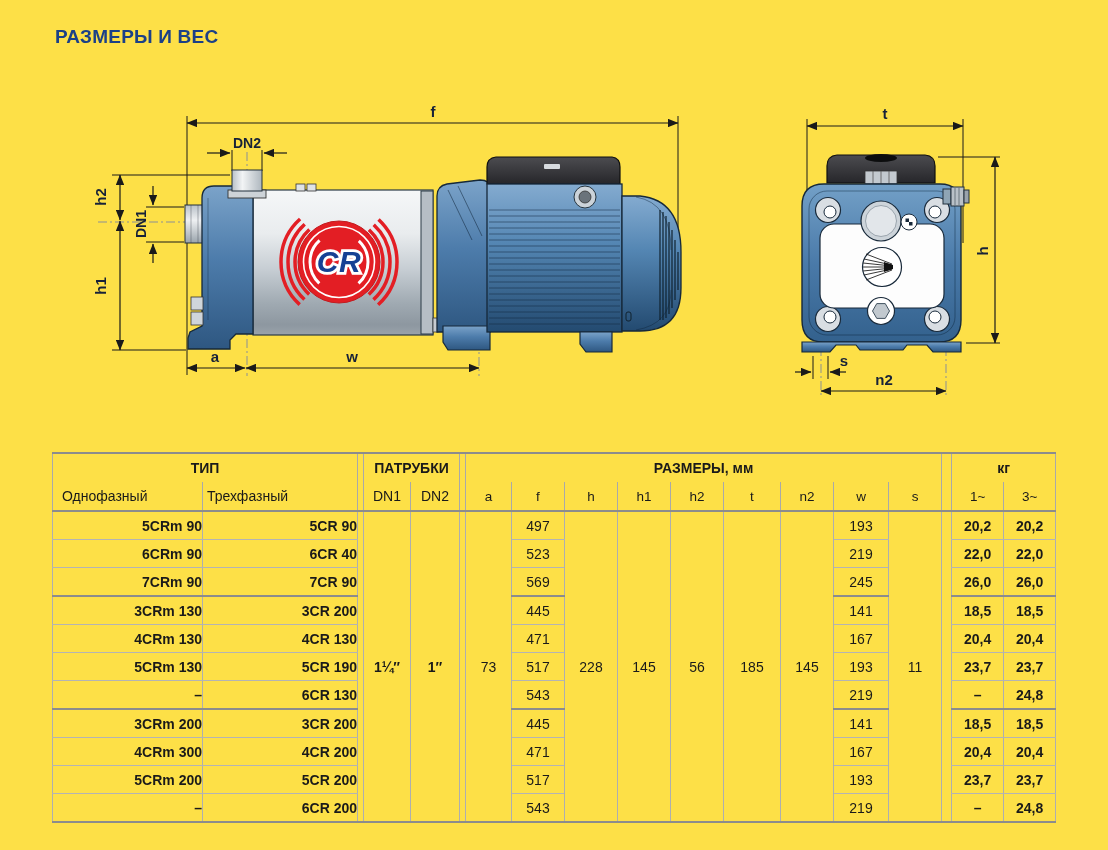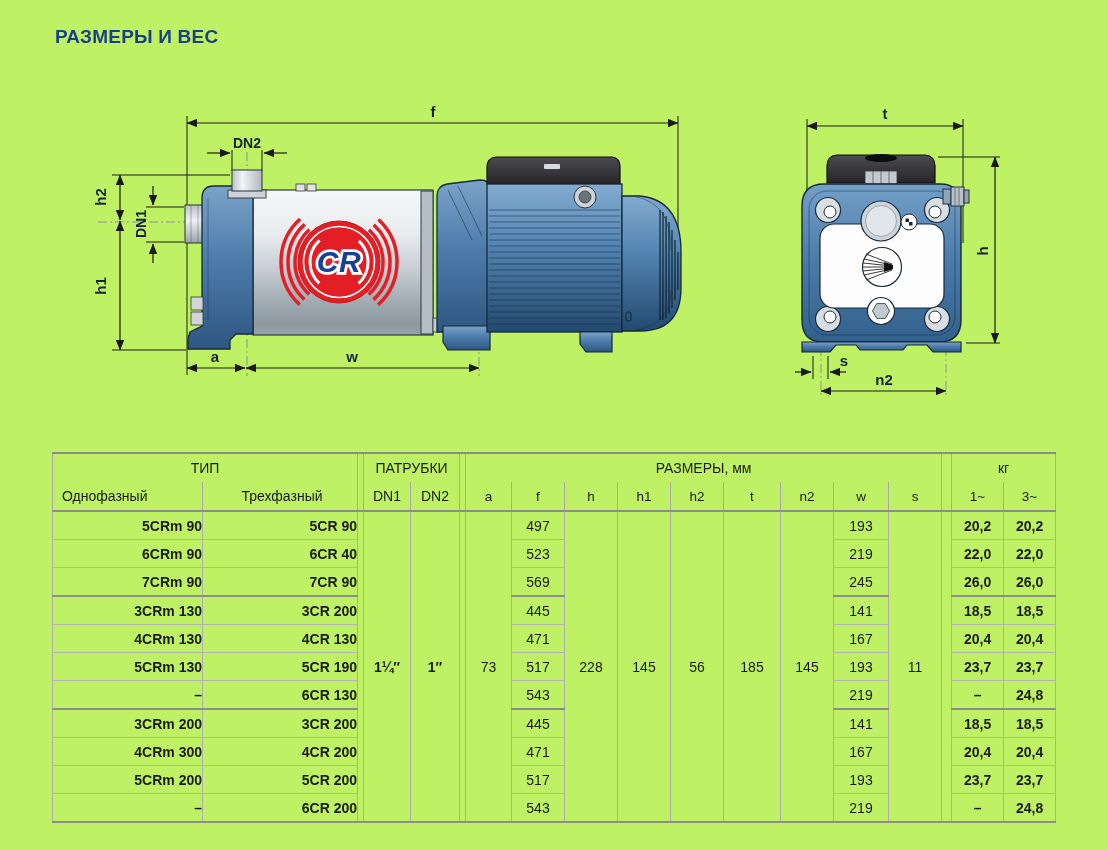--- a/index.html
+++ b/index.html
@@ -1,28 +1,28 @@
 <!DOCTYPE html>
 <html><head>
 <meta charset="utf-8">
 <style>
   html,body{margin:0;padding:0;background:#fff;}
-  .page{position:relative;width:1108px;height:850px;background:#bef264;overflow:hidden;
+  .page{position:relative;width:1108px;height:850px;background:#fde047;overflow:hidden;
         font-family:"Liberation Sans",sans-serif;color:#1a1a1a;}
   .title{position:absolute;left:55px;top:26px;font-size:19px;font-weight:bold;
          color:#1b4087;letter-spacing:.2px;}
   .draw{position:absolute;left:0;top:0;width:1108px;height:440px;}
 
   
   .tblwrap{position:absolute;left:52px;top:452px;}
   table{border-collapse:collapse;table-layout:fixed;width:1003px;font-size:14px;}
   th,td{height:27px;padding:0;text-align:center;font-weight:normal;overflow:hidden;white-space:nowrap;}
   tr.hdr1 th{height:28px;}
   tr.hdr2 th{height:28px;}
-  .g{font-weight:normal;border-left:1px solid #a9a9a9;border-right:1px solid #a9a9a9;
+  .g{font-weight:bold;border-left:1px solid #a9a9a9;border-right:1px solid #a9a9a9;
      border-top:2.5px solid #8c8c8c;border-bottom:none;}
   .sh{border-left:1px solid #a9a9a9;border-right:1px solid #a9a9a9;border-top:none;
       border-bottom:2.5px solid #8c8c8c;font-size:13.5px;}
   .sh.b{font-weight:normal;font-size:14px;}
   th.sp{border:none;border-top:2.5px solid #8c8c8c;border-bottom:2.5px solid #8c8c8c;}
   td.sp{border:none;border-bottom:2.5px solid #8c8c8c;}
   td{border-left:1px solid #aeaeae;border-right:1px solid #aeaeae;border-bottom:1px solid #b4b4b4;}
   td.tname{text-align:right;padding-left:9px;font-weight:bold;}
   td.kg{font-weight:bold;}
   td.m{border-bottom:2.5px solid #8c8c8c;}
@@ -343,21 +343,21 @@
         <th class="g" colspan="2">ТИП</th>
         <th class="sp" rowspan="2"></th>
         <th class="g" colspan="2">ПАТРУБКИ</th>
         <th class="sp" rowspan="2"></th>
         <th class="g" colspan="9">РАЗМЕРЫ, мм</th>
         <th class="sp" rowspan="2"></th>
         <th class="g" colspan="2">кг</th>
       </tr>
       <tr class="hdr2">
         <th class="sh b" style="text-align:left;padding-left:9px">Однофазный</th>
-        <th class="sh b" style="text-align:center;padding-left:4px">Трехфазный</th>
+        <th class="sh b" style="text-align:left;padding-left:4px">Трехфазный</th>
         <th class="sh b">DN1</th>
         <th class="sh b">DN2</th>
         <th class="sh">a</th>
         <th class="sh">f</th>
         <th class="sh">h</th>
         <th class="sh">h1</th>
         <th class="sh">h2</th>
         <th class="sh">t</th>
         <th class="sh">n2</th>
         <th class="sh">w</th>

